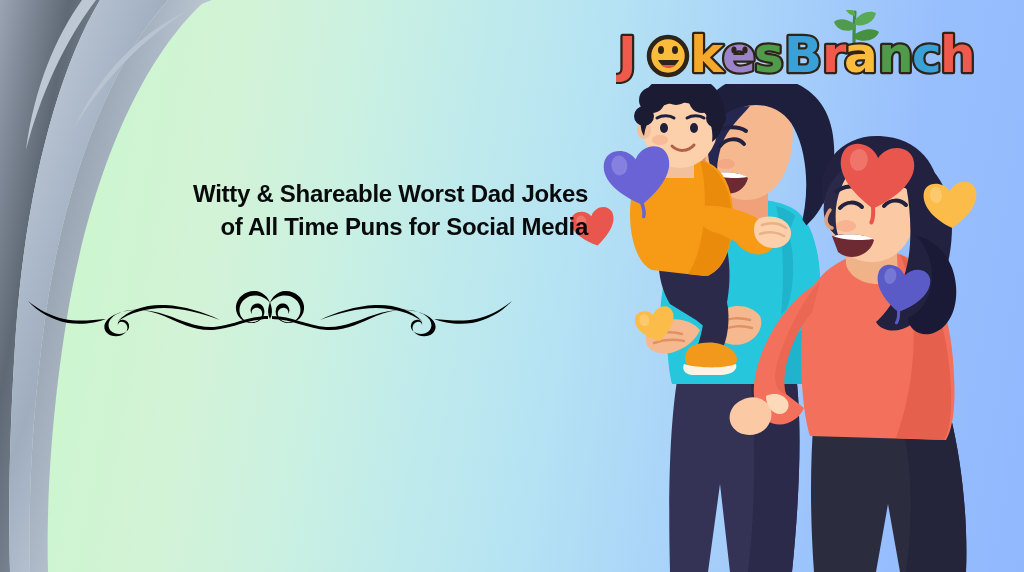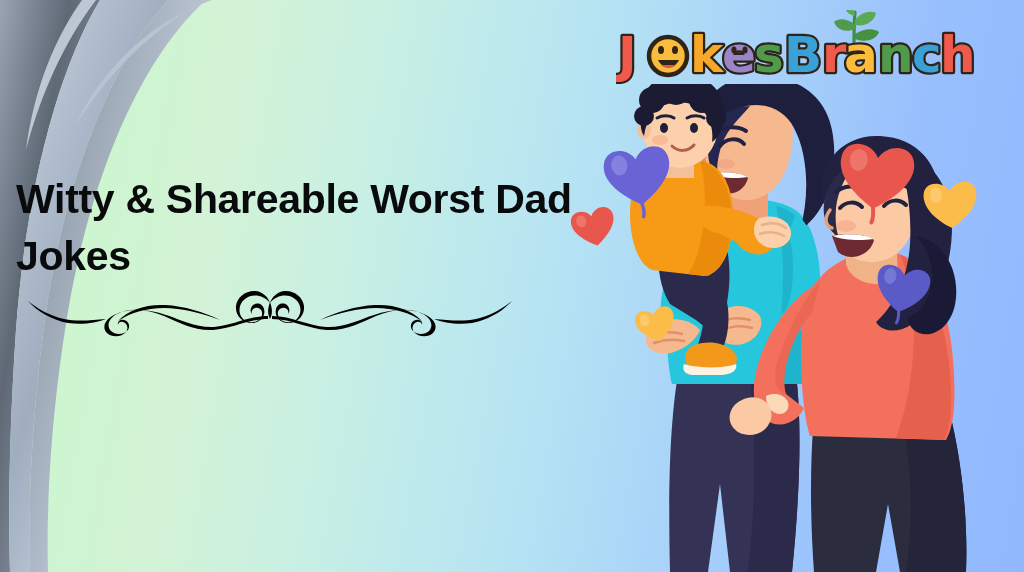--- a/index.html
+++ b/index.html
@@ -14,24 +14,24 @@
   }
   .layer{position:absolute;inset:0;}
   svg.layer{width:1024px;height:572px;display:block;}
 
   
   #text-col{
     position:absolute;left:0;top:0;width:600px;height:572px;
     z-index:6;
   }
   #headline{
-    position:absolute;left:16px;top:144px;width:572px;
-    font-size:41px;font-weight:700;letter-spacing:-0.3px;
+    position:absolute;left:16px;top:161px;width:572px;
+    font-size:24px;font-weight:700;letter-spacing:-0.3px;
     line-height:1.38;color:#090a0c;
-    text-align:left;
+    text-align:right;
   }
   #headline .l2{display:block;padding-left:14px;}
   #ornament-wrap{
     position:absolute;left:20px;top:286px;width:500px;height:56px;
   }
   #ornament-wrap svg{display:block;width:500px;height:56px;}
   #joke{
     position:absolute;left:40px;top:388px;width:480px;
     font-size:27px;font-weight:400;line-height:1.55;color:#111317;
     text-align:center;letter-spacing:.1px;
@@ -81,20 +81,21 @@
     <path d="M168,0 L206,0 C146,54 96,160 70,300 C52,402 46,500 48,572 L30,572 C28,500 32,410 46,312 C66,176 112,62 168,0 Z" fill="url(#gSw3)"></path>
 
     <path d="M206,0 C150,30 104,78 74,128 C104,64 152,22 212,0 Z" fill="#b9c4d2"></path>
     <path d="M96,0 C64,42 40,96 26,150 C34,88 56,36 82,0 Z" fill="#cdd7e3" opacity="0.85"></path>
   </svg>
 
   <div id="text-col">
 
     <h1 id="headline">
       <span>Witty &amp; Shareable Worst Dad Jokes</span>
+      <span class="l2">of All Time Puns for Social Media</span>
     </h1>
 
     <div id="ornament-wrap">
       <svg viewBox="0 0 500 56">
         <g fill="#000000">
 
           <path d="M250,17 C244,9 232,7 225,13 C217,19 218,31 226,35 C233,38 241,35 242,29 C243,24 239,21 235,22 C232,23 231,26 232,28 C230,26 230,22 233,19 C237,16 243,18 244,23 C246,30 240,37 232,37 C222,37 215,29 216,20 C217,11 226,4 236,5 C243,6 248,11 250,17 Z"></path>
           <path d="M250,17 C256,9 268,7 275,13 C283,19 282,31 274,35 C267,38 259,35 258,29 C257,24 261,21 265,22 C268,23 269,26 268,28 C270,26 270,22 267,19 C263,16 257,18 256,23 C254,30 260,37 268,37 C278,37 285,29 284,20 C283,11 274,4 264,5 C257,6 252,11 250,17 Z"></path>
 
           <path d="M250,16 C248,22 247,27 250,33 C253,27 252,22 250,16 Z"></path>

